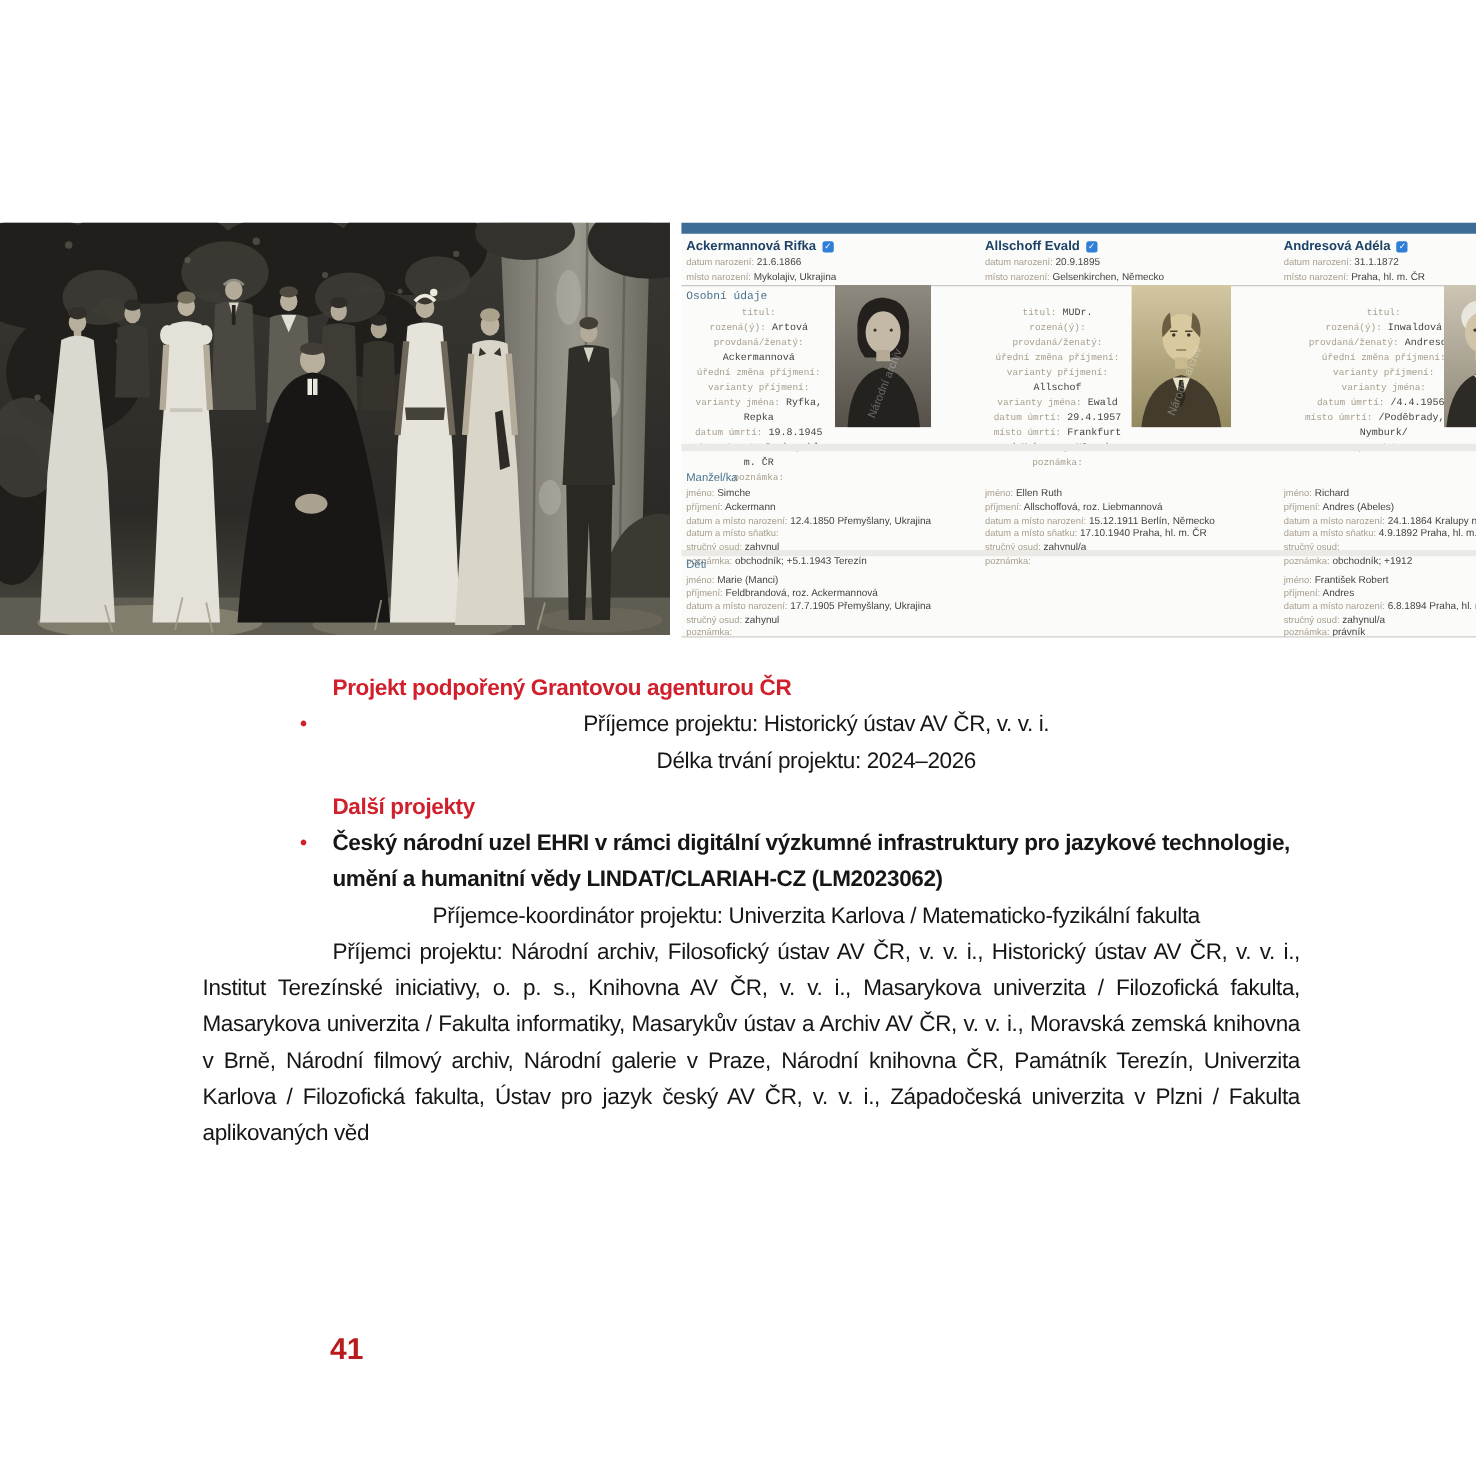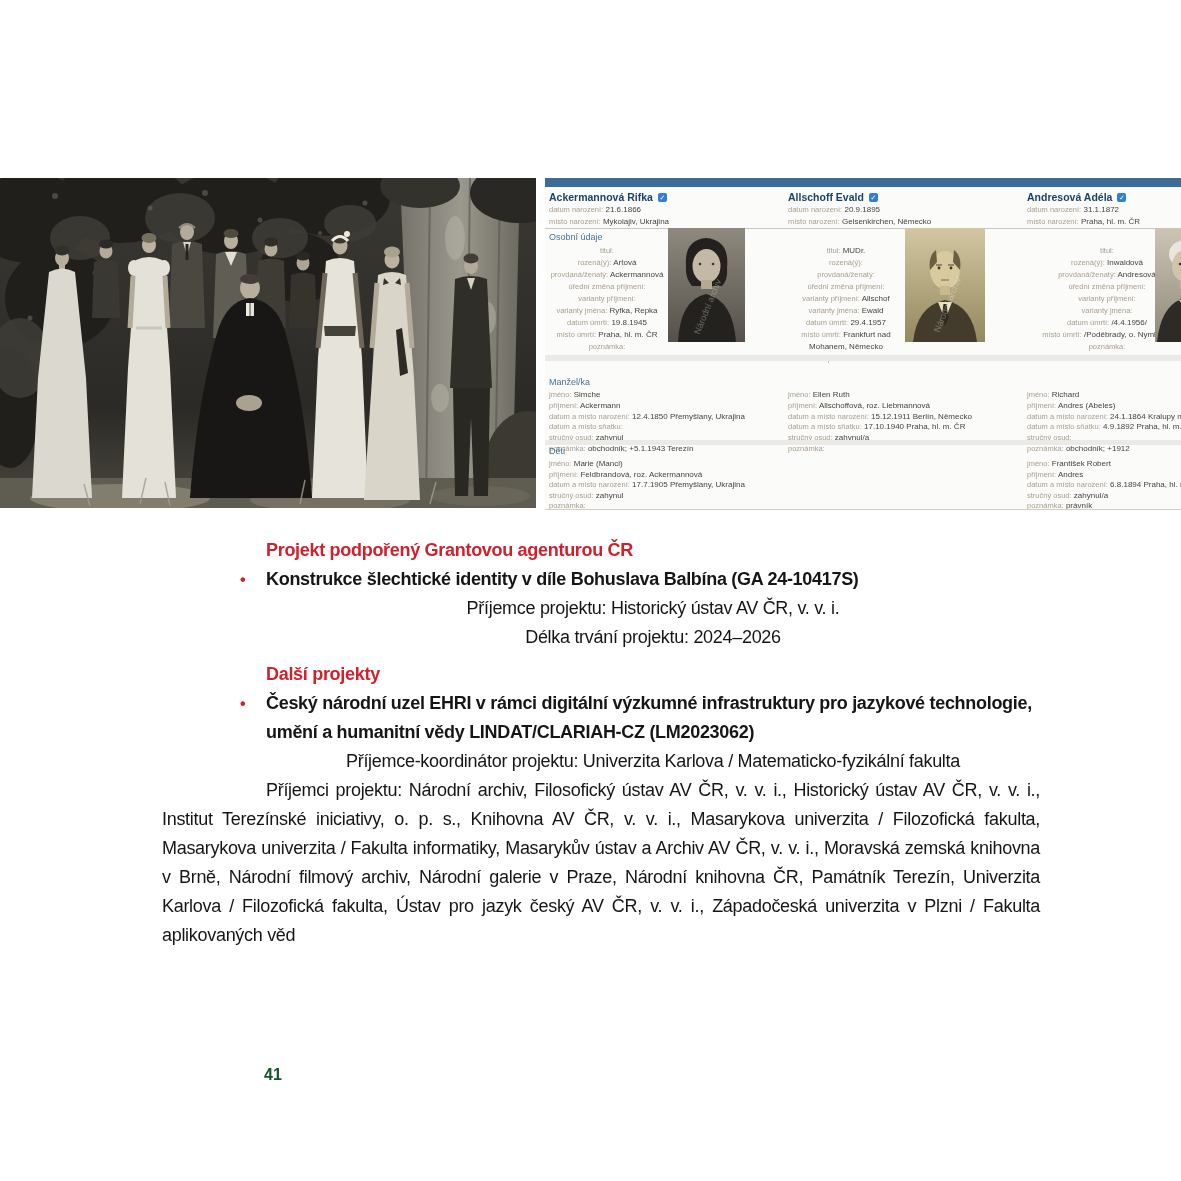--- a/index.html
+++ b/index.html
@@ -18,21 +18,21 @@
   .band1{top:177px;height:6px;}
   .band2{top:262px;height:5px;}
 
   .rech{position:absolute;top:12px;width:232px;}
   .rname{font-size:10.5px;font-weight:bold;color:#1c4266;line-height:14px;white-space:nowrap;}
   .badge{display:inline-block;width:9px;height:9px;background:#2f7ed8;color:#fff;font-size:7px;
          line-height:9px;text-align:center;border-radius:2px;margin-left:5px;vertical-align:1px;}
   .hrow{font-size:8px;line-height:12px;white-space:nowrap;color:#45443f;}
 
   .sec{position:absolute;left:0;right:0;}
-  .sec-personal{top:53px;height:124px;}
+  .sec-personal{top:53px;height:124px;font-family:Liberation Mono, monospace;}
   .sec-spouse{top:198px;height:93px;}
   .sec-children{top:267px;height:64px;}
   .sectitle{position:absolute;left:4px;top:1px;font-size:9px;color:#4a7390;}
   .col{position:absolute;top:14px;}
   .f{font-size:8px;line-height:10.8px;white-space:nowrap;color:#45443f;}
   .sec-personal .f{white-space:normal;line-height:12px;text-align:center;}
   .sec-children .f{line-height:10.5px;}
   .fl{color:#a89f8d;font-size:7.5px;}
   .fv{color:#45443f;}
 
@@ -42,21 +42,21 @@
   
   .doctext{position:absolute;left:162px;top:536px;width:878px;
            font-size:18px;line-height:29px;color:#161616;letter-spacing:-0.3px;}
   .hred{color:#d1202c;font-weight:bold;margin-left:104px;}
   .hred2{margin-top:8px;}
   .bitem{font-weight:bold;margin-left:104px;position:relative;}
   .bdot{position:absolute;left:-26px;top:0;color:#d1202c;font-size:16px;font-weight:bold;}
   .indent{margin-left:104px;text-align:center;}
   .just{text-align:justify;text-indent:104px;}
 
-  .pagenum{position:absolute;left:264px;top:1066px;font-size:16px;font-weight:bold;color:#14532d;}
+  .pagenum{position:absolute;left:264px;top:1066px;font-size:24px;font-weight:bold;color:#b91c1c;}
 </style>
 </head>
 <body>
 
 <div class="group-photo">
   <svg viewBox="0 0 536 330" preserveAspectRatio="none">
     <defs>
       <linearGradient id="gp-bg" x1="0" y1="0" x2="0" y2="1">
         <stop offset="0" stop-color="#3a3833"></stop>
           <stop offset="0.7" stop-color="#2c2a26"></stop>
@@ -368,21 +368,21 @@
       <div class="f"><span class="fl">příjmení:</span> <span class="fv">Andres</span></div>
       <div class="f"><span class="fl">datum a místo narození:</span> <span class="fv">6.8.1894 Praha, hl. m. ČR</span></div>
       <div class="f"><span class="fl">stručný osud:</span> <span class="fv">zahynul/a</span></div>
       <div class="f"><span class="fl">poznámka:</span> <span class="fv">právník</span></div>
     </div>
   </div>
 </div>
 
 <div class="doctext">
   <div class="hred">Projekt podpořený Grantovou agenturou ČR</div>
-  <div class="bitem"><span class="bdot">•</span><span>Konstrukce šlechtické identity v díle Bohuslava Balbína (GA 24-10417S)</span></div>
+  <div class="bitem"><span class="bdot">•</span></div>
   <div class="indent">Příjemce projektu: Historický ústav AV ČR, v. v. i.</div>
   <div class="indent">Délka trvání projektu: 2024–2026</div>
 
   <div class="hred hred2">Další projekty</div>
   <div class="bitem"><span class="bdot">•</span><span>Český národní uzel EHRI v rámci digitální výzkumné infrastruktury pro jazykové technologie, umění a humanitní vědy LINDAT/CLARIAH-CZ (LM2023062)</span></div>
   <div class="indent">Příjemce-koordinátor projektu: Univerzita Karlova / Matematicko-fyzikální fakulta</div>
   <div class="just">Příjemci projektu: Národní archiv, Filosofický ústav AV ČR, v. v. i., Historický ústav AV ČR, v. v. i., Institut Terezínské iniciativy, o. p. s., Knihovna AV ČR, v. v. i., Masarykova univerzita / Filozofická fakulta, Masarykova univerzita / Fakulta informatiky, Masarykův ústav a Archiv AV ČR, v. v. i., Moravská zemská knihovna v Brně, Národní filmový archiv, Národní galerie v Praze, Národní knihovna ČR, Památník Terezín, Univerzita Karlova / Filozofická fakulta, Ústav pro jazyk český AV ČR, v. v. i., Západočeská univerzita v Plzni / Fakulta aplikovaných věd</div>
 </div>
 
 <div class="pagenum">41</div>

